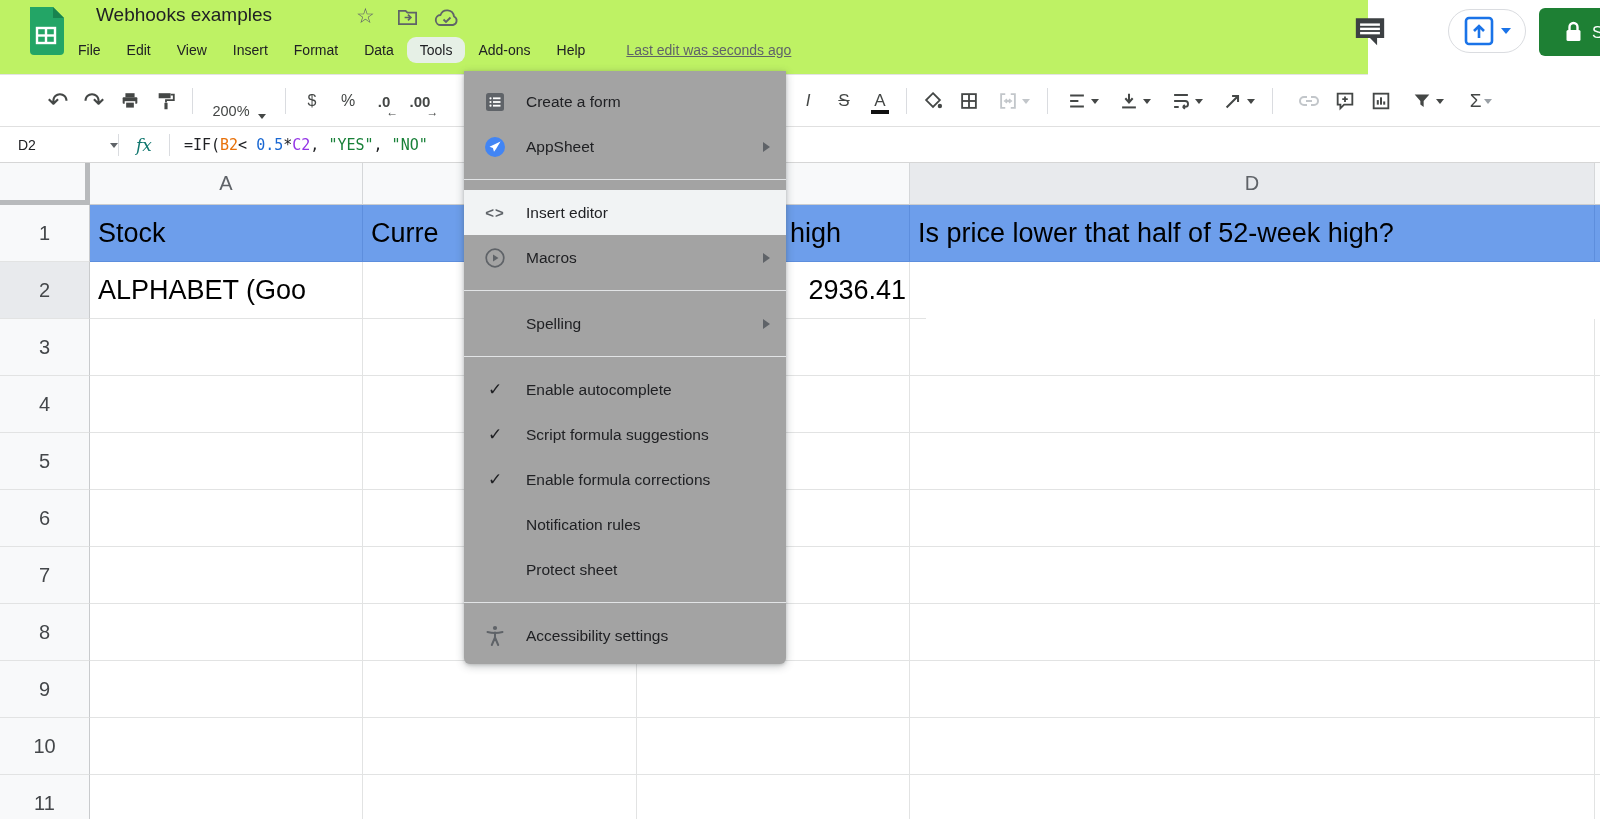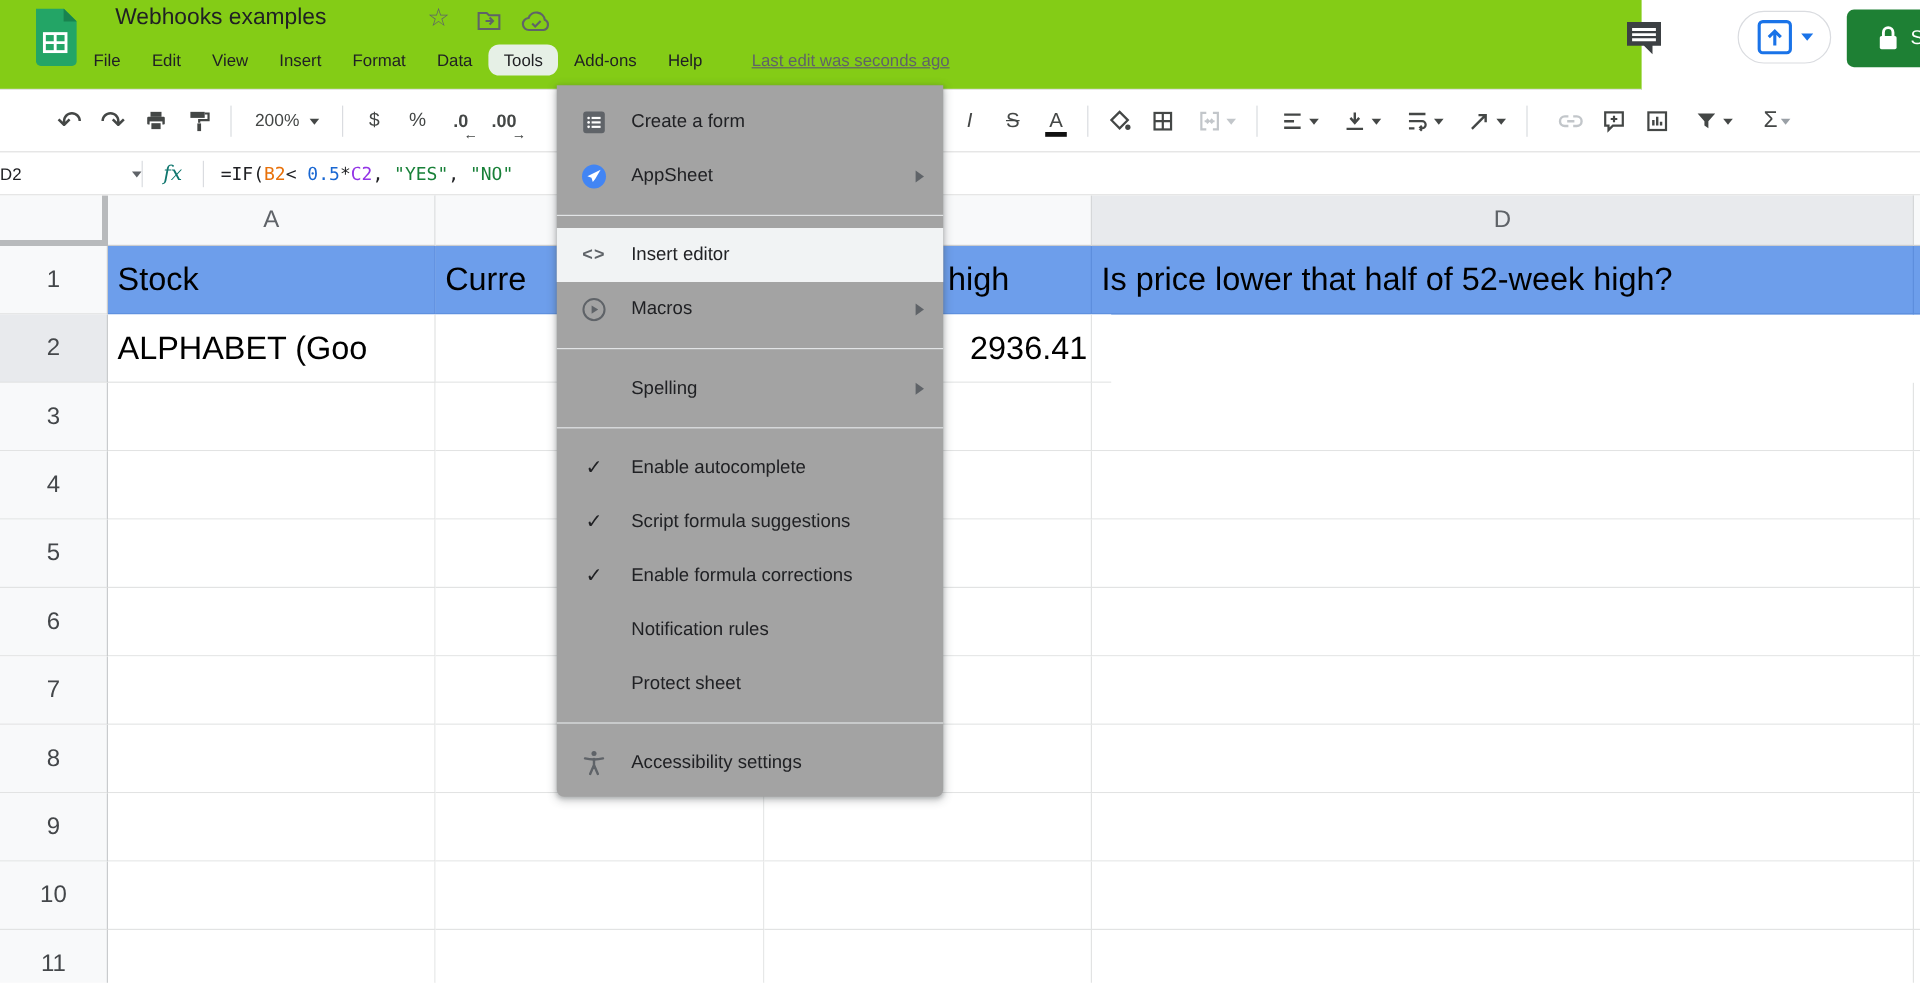--- a/index.html
+++ b/index.html
@@ -7,21 +7,21 @@
     --tools-hl:#e6f0e6; --hover-gray:#f1f3f4;
     --tok-orange:#e8710a; --tok-blue:#1967d2; --tok-purple:#9334e6; --tok-green:#188038;
     --icon:#444746; --icon-dis:#c2c6ca; --gridline:#e2e3e3; --hdr-bg:#f8f9fa; --hdr-hl:#e8eaed;
   }
   *{box-sizing:border-box;margin:0;padding:0}
   html,body{width:1600px;height:819px;overflow:hidden;background:#fff;
     font-family:"Liberation Sans",sans-serif;color:#202124;}
   #app{position:relative;width:1600px;height:819px}
 
   
-  #chrome{position:absolute;left:0;top:0;width:1368px;height:75px;background:#84cc16;border-bottom:1px solid #e3e3e3}
+  #chrome{position:absolute;left:0;top:0;width:1368px;height:75px;background:#bef264;border-bottom:1px solid #e3e3e3}
   #logo{position:absolute;left:28px;top:7px;width:36px;height:48px}
   #doc-title{position:absolute;left:96px;top:4px;font-size:19px;color:#202124;white-space:nowrap}
   .tb-ic{position:absolute;top:6px;color:#5f6368;font-size:21px;line-height:21px}
   #star-ic{left:356px;top:5px}
   #menubar{position:absolute;left:65px;top:34px;display:flex;align-items:center;height:32px;font-size:14px}
   .mitem{padding:5px 13px;border-radius:9px;cursor:default;white-space:nowrap}
   .mitem.active{background:var(--tools-hl)}
   #last-edit{margin-left:28px;color:#5f6368;text-decoration:underline;white-space:nowrap}
   #comment-hist{position:absolute;left:1353px;top:15px}
   #present-pill{position:absolute;left:1448px;top:9px;width:78px;height:44px;border:1px solid #dadce0;border-radius:22px;background:#fff;display:flex;align-items:center;justify-content:center;gap:7px}
@@ -29,31 +29,31 @@
   .caret.blue{border-top-color:var(--sel-blue)}
   .caret.sm{border-left-width:4px;border-right-width:4px;border-top-width:5px}
   #share-btn{position:absolute;left:1539px;top:8px;width:120px;height:48px;border-radius:6px;background:var(--share-green);color:#fff;display:flex;align-items:center;gap:10px;padding-left:26px;font-size:16.5px;font-weight:500;overflow:hidden}
 
   
   #toolbar{position:absolute;left:0;top:76px;width:1600px;height:51px;background:#fff;border-bottom:1px solid #e0e0e0;display:flex;align-items:center;padding-left:40px}
   .tbtn{min-width:36px;height:36px;display:flex;align-items:center;justify-content:center;border-radius:4px;color:var(--icon);flex:none;gap:3px}
   .tbtn svg{display:block}
   .ttxt{font-size:17px;font-weight:600;color:var(--icon)}
   .tsep{width:1px;height:26px;background:#dadce0;margin:0 8px;flex:none}
-  #zoom-ctl{min-width:76px;display:flex;align-items:center;justify-content:center;gap:8px;font-size:14.5px;color:var(--icon)}
+  #zoom-ctl{min-width:76px;display:flex;align-items:flex-end;justify-content:center;gap:8px;font-size:14.5px;color:var(--icon)}
   .u-ic{font-family:"DejaVu Sans",sans-serif;font-size:25px;line-height:25px;color:var(--icon)}
   .dec{position:relative;font-size:15px;font-weight:700;color:var(--icon)}
   .dec .mini{position:absolute;font-weight:400;font-size:12px;bottom:-9px;right:-8px}
   .spacer{flex:none}
   #txtcolor{position:relative}
   #txtcolor .bar{position:absolute;left:9px;right:9px;bottom:5px;height:4px;background:#111}
 
   
   #fbar{position:absolute;left:0;top:128px;width:1600px;height:35px;background:#fff;border-bottom:1px solid #d6d6d6;display:flex;align-items:center}
-  #namebox{width:118px;font-size:14px;display:flex;align-items:center;justify-content:space-between}
+  #namebox{width:118px;padding-left:18px;font-size:14px;display:flex;align-items:center;justify-content:space-between}
   .vline{width:1px;height:22px;background:#dadce0;flex:none}
   #fx{font-family:"DejaVu Serif",serif;font-style:italic;color:#0f766e;font-size:17px;padding:0 17px}
   #formula{margin-left:14px;font-family:"DejaVu Sans Mono",monospace;font-size:15px;white-space:pre}
   .tk-o{color:var(--tok-orange)} .tk-b{color:var(--tok-blue)} .tk-p{color:var(--tok-purple)} .tk-g{color:var(--tok-green)}
 
   
   #grid{position:absolute;left:0;top:163px;width:1600px;height:656px;background:#fff}
   .hrow{display:flex;height:42px}
   .hcell{background:var(--hdr-bg);border-right:1px solid #d5d7d9;border-bottom:1px solid #cbcdcf;color:#5f6368;font-size:20px;display:flex;align-items:center;justify-content:center}
   .hcell.hl{background:var(--hdr-hl)}

